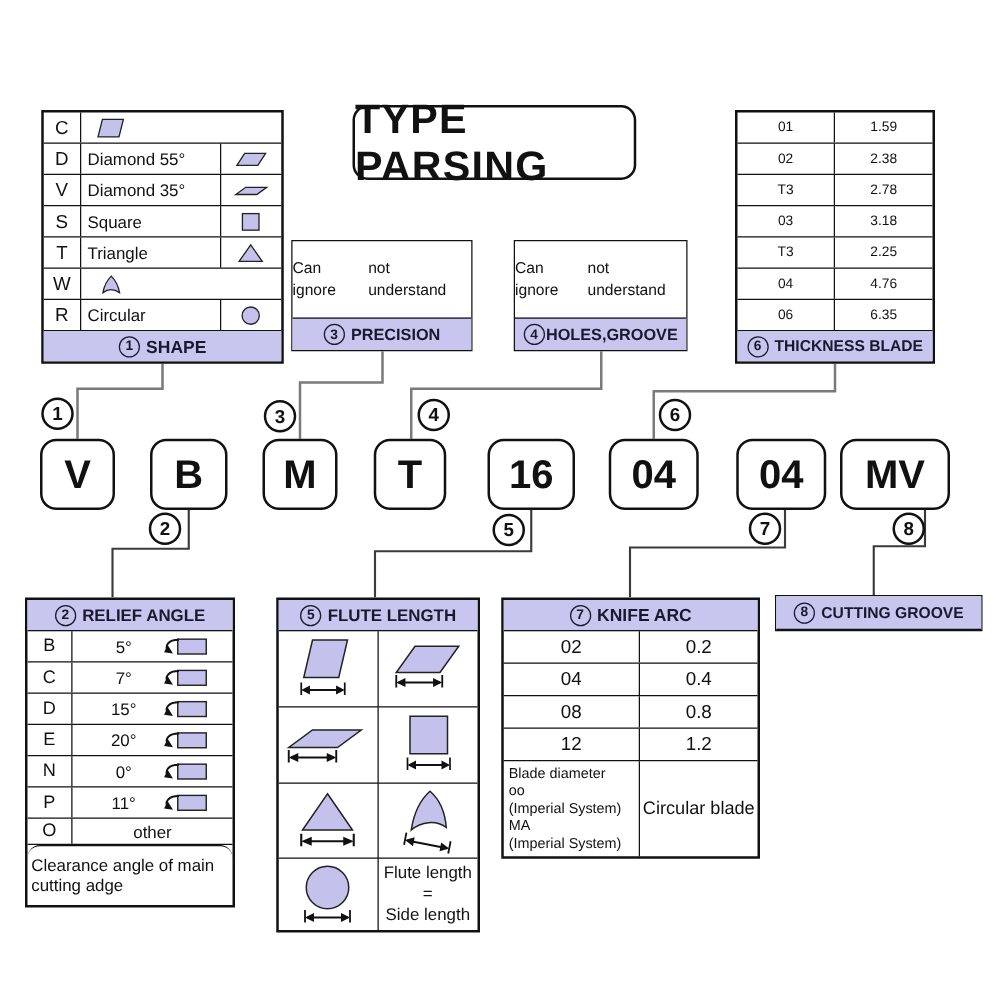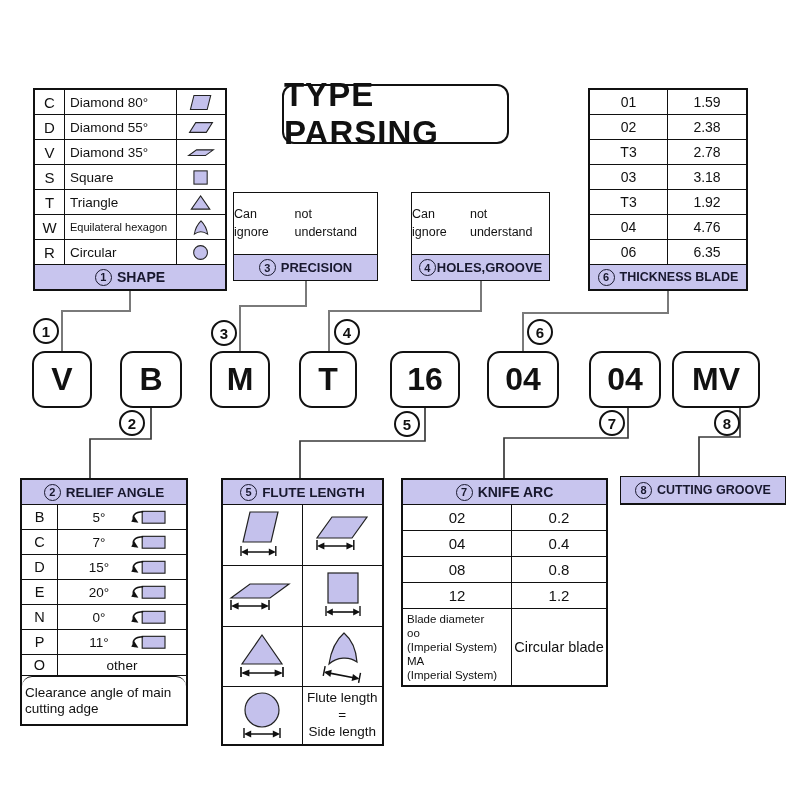--- a/index.html
+++ b/index.html
@@ -37,21 +37,21 @@
   .shape-table{left:33px;top:88px;width:194px;}
   .shape-table .trow{height:24px;}
   .shape-table .c-code{width:30px;border-right:1.5px solid #111;font-size:15px;}
   .shape-table .c-name{flex:1;justify-content:flex-start;padding-left:5px;border-right:1.5px solid #111;font-size:13.5px;}
   .shape-table .c-name.small{font-size:11px;}
   .shape-table .c-icon{width:48px;}
   .shape-table .tfoot{height:24px;font-size:14px;}
 
   
   .thk-table{left:588px;top:88px;width:160px;}
-  .thk-table .trow{height:24px;font-size:14px;}
+  .thk-table .trow{height:24px;font-size:11px;}
   .thk-table .c-l{width:78px;border-right:1.5px solid #111;}
   .thk-table .c-r{flex:1;}
   .thk-table .tfoot{height:24px;font-size:12.5px;}
 
   
   .ignore-box{border:1.7px solid #111;background:#fff;height:89px;display:flex;flex-direction:column;}
   .ignore-box .ibody{flex:1;display:flex;flex-direction:row;align-items:center;justify-content:center;font-size:12.5px;line-height:1.4;}
   .ignore-box .tfoot{height:25px;border-top:1.7px solid #111;font-size:13px;}
   .precision-box{left:233px;top:192px;width:145px;}
   .holes-box{left:411px;top:192px;width:139px;}
@@ -145,21 +145,20 @@
   <div class="badge" style="left:599px;top:410px;">7</div>
   <div class="badge" style="left:714px;top:410px;">8</div>
 
   <div class="abs title-box">
     <span>TYPE PARSING</span>
   </div>
 
   <div class="abs tbl shape-table">
     <div class="trow">
       <div class="cell c-code">C</div>
-      <div class="cell c-name">Diamond 80°</div>
       <div class="cell c-icon">
           <svg width="30" height="19" viewBox="0 0 34 20">
             <polygon class="shape-fill" points="9,2 28,2 24,18 5,18"></polygon>
           </svg>
         </div>
     </div>
     <div class="trow">
       <div class="cell c-code">D</div>
       <div class="cell c-name">Diamond 55°</div>
       <div class="cell c-icon">
@@ -190,21 +189,20 @@
       <div class="cell c-code">T</div>
       <div class="cell c-name">Triangle</div>
       <div class="cell c-icon">
           <svg width="30" height="19" viewBox="0 0 34 20">
             <polygon class="shape-fill" points="16.5,2.5 27,17.5 6,17.5"></polygon>
           </svg>
         </div>
     </div>
     <div class="trow">
       <div class="cell c-code">W</div>
-      <div class="cell c-name small">Equilateral hexagon</div>
       <div class="cell c-icon">
           <svg width="30" height="19" viewBox="0 0 34 20">
             <path class="shape-fill" d="M17 2.5 C20.5 6 23.5 11 24.5 17.5 C19.5 14 14 14 9.5 17.5 C10.5 11 13.5 6 17 2.5 Z"></path>
           </svg>
         </div>
     </div>
     <div class="trow">
       <div class="cell c-code">R</div>
       <div class="cell c-name">Circular</div>
       <div class="cell c-icon">
@@ -231,21 +229,21 @@
     <div class="trow">
       <div class="cell c-l">T3</div>
       <div class="cell c-r">2.78</div>
     </div>
     <div class="trow">
       <div class="cell c-l">03</div>
       <div class="cell c-r">3.18</div>
     </div>
     <div class="trow">
       <div class="cell c-l">T3</div>
-      <div class="cell c-r">1.92</div>
+      <div class="cell c-r">2.25</div>
     </div>
     <div class="trow">
       <div class="cell c-l">04</div>
       <div class="cell c-r">4.76</div>
     </div>
     <div class="trow">
       <div class="cell c-l">06</div>
       <div class="cell c-r">6.35</div>
     </div>
     <div class="trow tfoot lavender">

